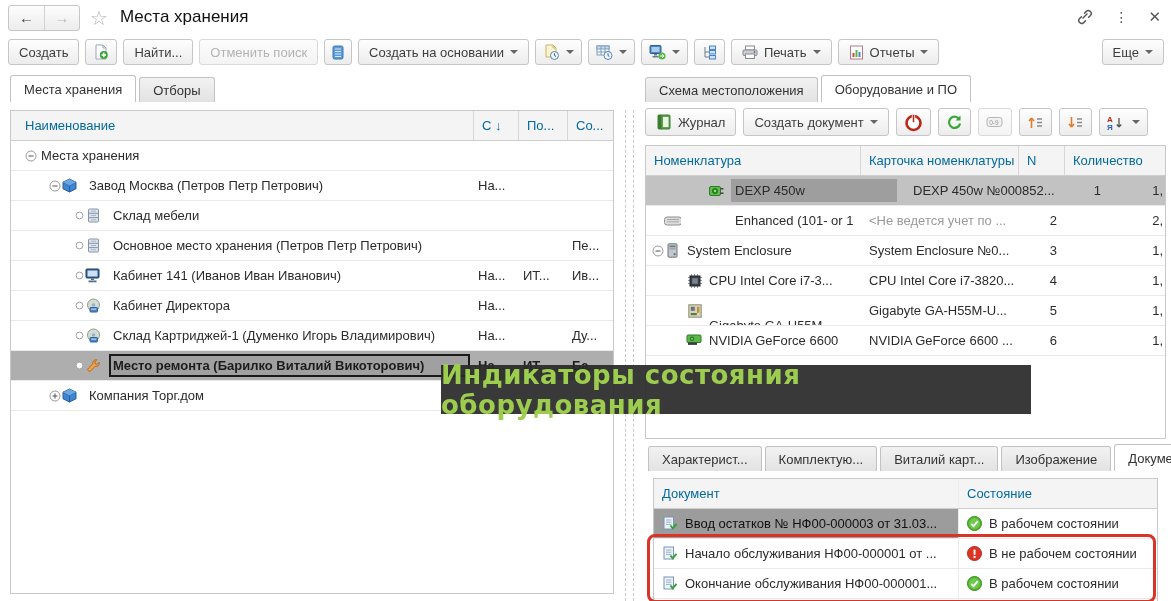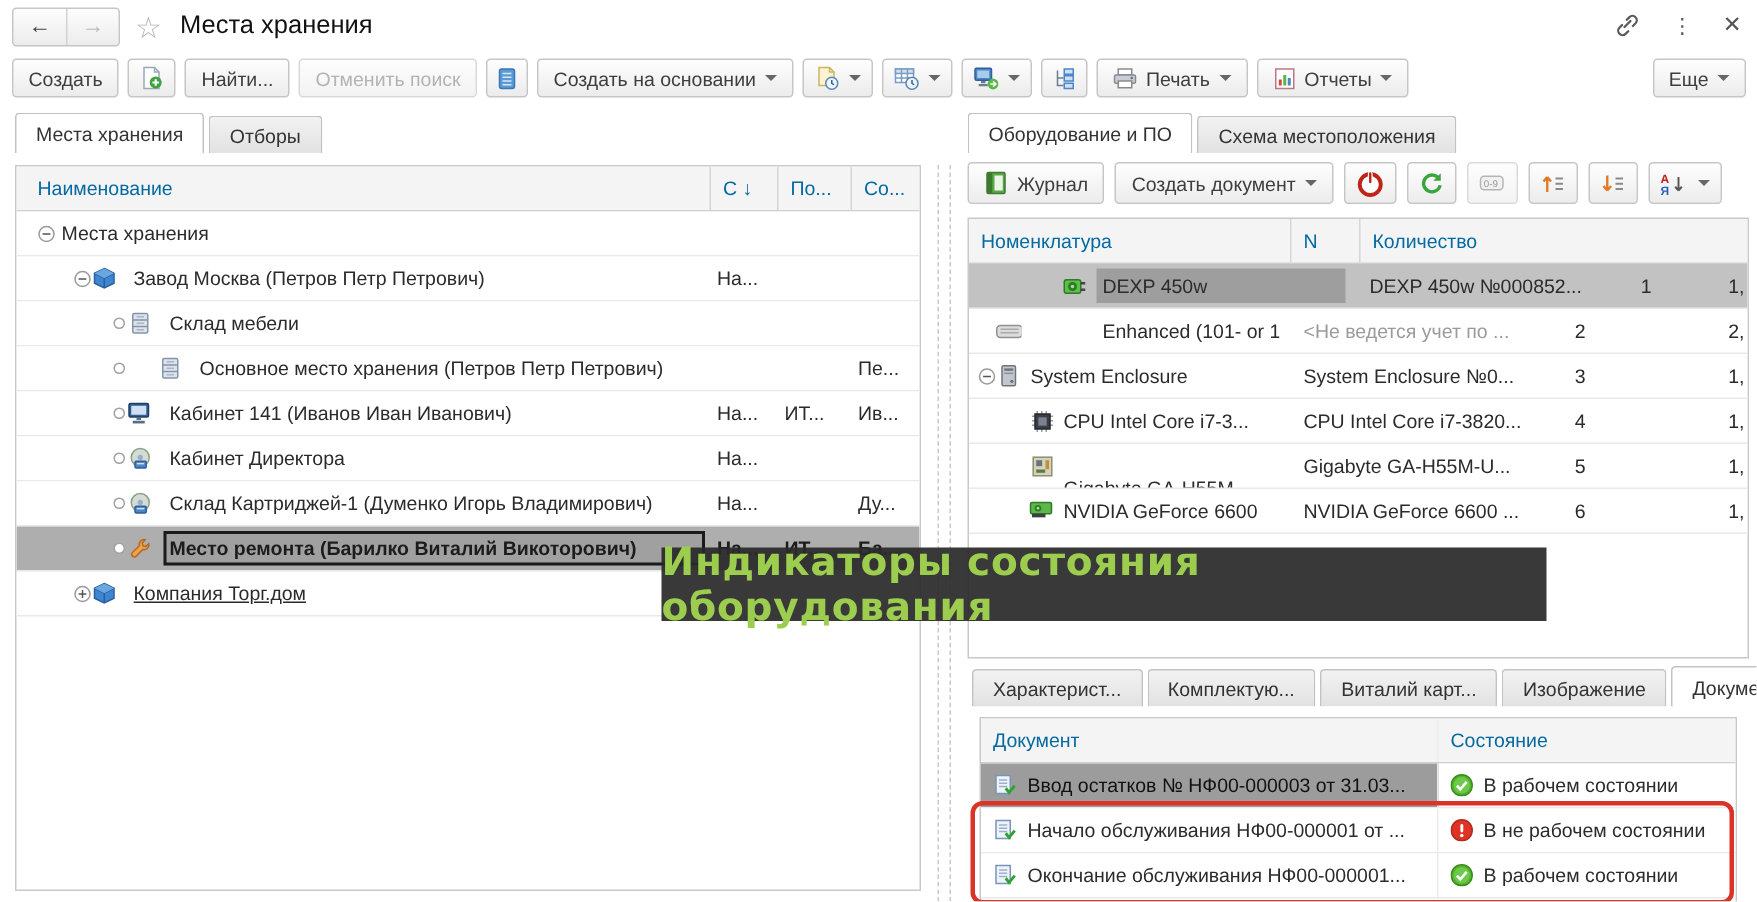--- a/index.html
+++ b/index.html
@@ -295,21 +295,21 @@
               <span class="focus-box">
                 <span style="overflow: hidden; text-overflow: ellipsis; white-space: nowrap;">Склад мебели</span>
               </span>
             </span>
           </div>
           <div class="g-cell t-c" style="padding: 0px 4px;"></div>
           <div class="g-cell t-po" style="padding: 0px 4px;"></div>
           <div class="g-cell t-so" style="padding: 0px 4px;"></div>
         </div>
         <div class="g-row tree-row">
-          <div class="g-cell t-name" style="padding-left: 62px; gap: 20px;">
+          <div class="g-cell t-name" style="padding-left: 62px;">
             <span class="expander">
               <svg width="9" height="9">
                 <circle cx="4.5" cy="4.5" r="3.4" fill="#fff" stroke="#a2a2a2"></circle>
               </svg>
             </span>
             <span class="tree-label-wrap">
               <span class="row-icon">
                 <svg width="13" height="15">
                   <rect x="1.5" y="1" width="10" height="13" rx="1" fill="#dde3ec" stroke="#8795a8"></rect>
                   <path d="M1.5 5.3h10M1.5 9.6h10" stroke="#8795a8"></path>
@@ -432,41 +432,41 @@
             </span>
             <span class="tree-label-wrap">
               <span class="row-icon">
                 <svg width="15" height="15">
                   <path d="M7.5 1L14 4.2v6.6L7.5 14 1 10.8V4.2z" fill="#3f86d2" stroke="#2a5f9e"></path>
                   <path d="M1 4.2l6.5 3.3L14 4.2M7.5 7.5V14" stroke="#2a5f9e" fill="none"></path>
                   <path d="M7.5 1L14 4.2 7.5 7.5 1 4.2z" fill="#6aa6e0"></path>
                 </svg>
               </span>
               <span class="focus-box">
-                <span style="overflow: hidden; text-overflow: ellipsis; white-space: nowrap; text-decoration: underline;">Компания Торг.дом</span>
+                <span style="overflow: hidden; text-overflow: ellipsis; white-space: nowrap;">Компания Торг.дом</span>
               </span>
             </span>
           </div>
           <div class="g-cell t-c" style="padding: 0px 4px;"></div>
           <div class="g-cell t-po" style="padding: 0px 4px;"></div>
           <div class="g-cell t-so" style="padding: 0px 4px;"></div>
         </div>
       </div>
   </div>
 
   <div class="splitter" style="left:625px"></div>
   <div class="splitter" style="left:633px"></div>
 
   <div class="right-panel">
     <div class="tabs" id="right-tabs">
+        <span class="tab">
+          <span>Схема местоположения</span>
+        </span>
         <span class="tab active">
           <span>Оборудование и ПО</span>
-        </span>
-        <span class="tab">
-          <span>Схема местоположения</span>
         </span>
       </div>
     <div class="rtoolbar" id="right-toolbar">
         <button class="btn">
           <span class="row-icon-svg" style="display: inline-flex;">
             <svg width="16" height="16">
               <rect x="2" y="1" width="12" height="14" rx="1" fill="#5aa74a" stroke="#3c7a30"></rect>
               <rect x="2" y="1" width="3.5" height="14" fill="#3c7a30"></rect>
               <rect x="7" y="3" width="5.5" height="10" fill="#eaf5e6"></rect>
             </svg>
@@ -524,20 +524,21 @@
               <text x="0" y="15" font-size="8" fill="#2a5fc0" font-weight="bold" font-family="sans-serif">Я</text>
               <path d="M12 3v9M12 12L9.8 9.5M12 12l2.2-2.5" stroke="#555" fill="none" stroke-width="1.3"></path>
             </svg>
           </span>
           <span class="caret"></span>
         </button>
       </div>
     <div class="grid" id="equip-grid">
         <div class="g-head">
           <div class="g-hcell e-name">Номенклатура</div>
+          <div class="g-hcell e-card">Карточка номенклатуры</div>
           <div class="g-hcell e-n">N</div>
           <div class="g-hcell e-qty" style="flex: 1 1 0%;">Количество</div>
         </div>
         <div class="g-row equip-row selected">
           <div class="g-cell e-name" style="padding-left: 6px;">
             <span class="expander"></span>
             <span class="row-icon">
               <svg width="17" height="15">
                 <rect x="1.5" y="3.5" width="11" height="9" rx="1.5" fill="#5bbf4a" stroke="#2f7a24"></rect>
                 <circle cx="7" cy="8" r="3" fill="#2f7a24"></circle>

